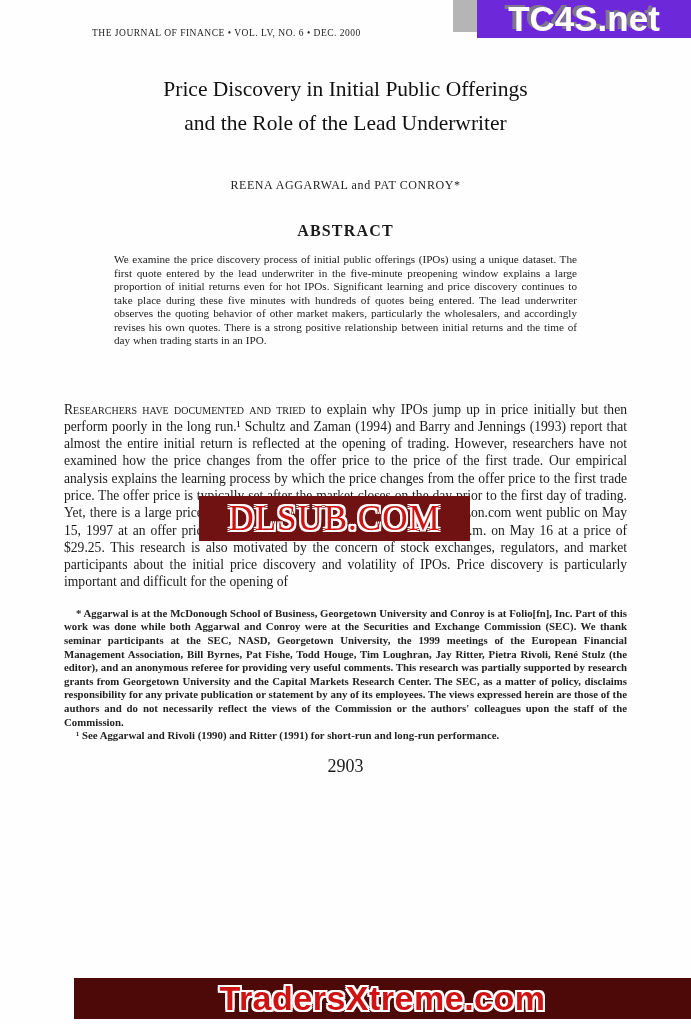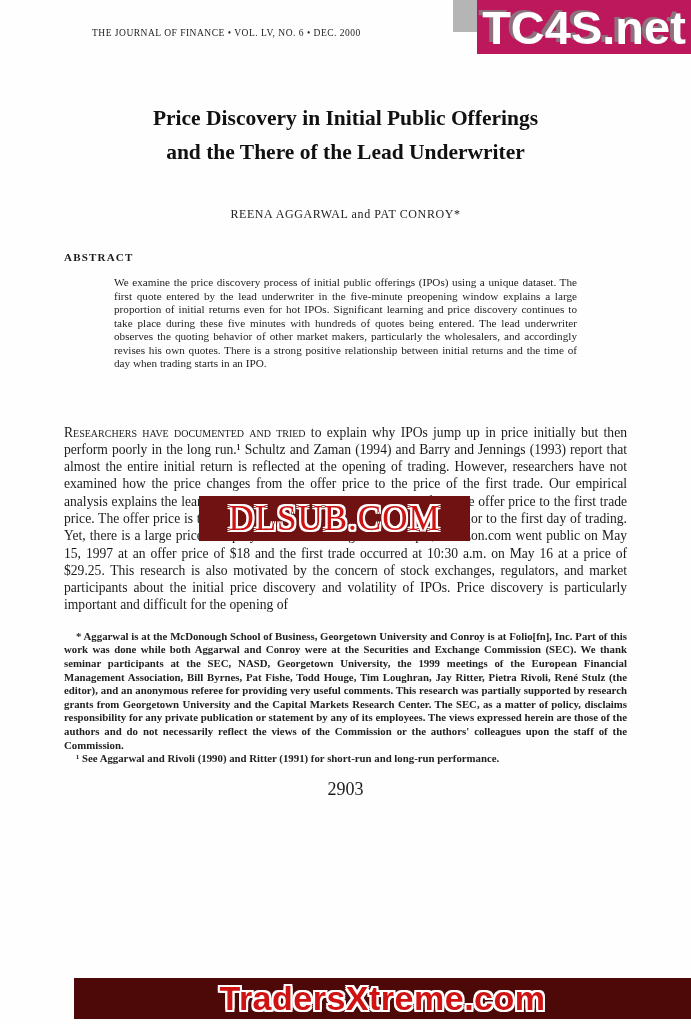--- a/index.html
+++ b/index.html
@@ -18,39 +18,40 @@
   .content { padding:28px 64px 0 64px; }
 
   .journal-line {
     font-size:9.5px;
     letter-spacing:0.5px;
     padding-left:28px;
     color:#222;
   }
 
   .title {
-    margin-top:63px;
+    margin-top:34px;
     text-align:center;
-    font-weight:bold;
+    font-weight:normal;
     font-size:21.5px;
     line-height:34px;
     color:#111;
   }
 
   .byline {
     margin-top:38px;
     text-align:center;
     font-size:12px;
     letter-spacing:0.6px;
     color:#222;
   }
 
   .abstract-heading {
     margin-top:29px;
-    font-size:11px;
+    text-align:center;
+    font-size:16px;
     font-weight:bold;
     letter-spacing:1.2px;
   }
 
   .abstract-text {
     margin:13px 50px 0 50px;
     font-size:11.2px;
     line-height:13.5px;
     text-align:justify;
     color:#222;
@@ -77,25 +78,25 @@
 
   .page-number {
     margin-top:13px;
     text-align:center;
     font-size:18px;
   }
 
   
   .wm-top {
     position:absolute; top:0; right:0;
-    width:214px; height:54px;
-    background:#be185d;
+    width:214px; height:38px;
+    background:#6d28d9;
     display:flex; align-items:center; justify-content:center;
     font-family:"Liberation Sans", sans-serif;
-    font-weight:bold; font-size:47px;
+    font-weight:bold; font-size:35px;
     color:#ffffff;
     text-shadow:-4px -2px 0 rgba(130,130,130,0.85);
   }
   .wm-top-smudge {
     position:absolute; top:0; right:212px;
     width:26px; height:32px;
     background:#a8a8a8;
     opacity:0.85;
   }
 
@@ -137,21 +138,21 @@
   <div class="wm-top">
     <span>TC4S.net</span>
   </div>
 
   <div class="content">
 
     <div class="journal-line">THE JOURNAL OF FINANCE • VOL. LV, NO. 6 • DEC. 2000</div>
 
     <div class="title">
       <div>Price Discovery in Initial Public Offerings</div>
-      <div>and the There of the Lead Underwriter</div>
+      <div>and the Role of the Lead Underwriter</div>
     </div>
 
     <div class="byline">REENA AGGARWAL and PAT CONROY*</div>
 
     <div class="abstract-heading">ABSTRACT</div>
 
     <p class="abstract-text">We examine the price discovery process of initial public offerings (IPOs) using a unique dataset. The first quote entered by the lead underwriter in the five-minute preopening window explains a large proportion of initial returns even for hot IPOs. Significant learning and price discovery continues to take place during these five minutes with hundreds of quotes being entered. The lead underwriter observes the quoting behavior of other market makers, particularly the wholesalers, and accordingly revises his own quotes. There is a strong positive relationship between initial returns and the time of day when trading starts in an IPO.</p>
 
     <p class="body-paragraph"><span class="smallcaps-lead">Researchers have documented and tried</span><span> to explain why IPOs jump up in price initially but then perform poorly in the long run.¹ Schultz and Zaman (1994) and Barry and Jennings (1993) report that almost the entire initial return is reflected at the opening of trading. However, researchers have not examined how the price changes from the offer price to the price of the first trade. Our empirical analysis explains the learning process by which the price changes from the offer price to the first trade price. The offer price is typically set after the market closes on the day prior to the first day of trading. Yet, there is a large price runup by the next morning. For example, Amazon.com went public on May 15, 1997 at an offer price of $18 and the first trade occurred at 10:30 a.m. on May 16 at a price of $29.25. This research is also motivated by the concern of stock exchanges, regulators, and market participants about the initial price discovery and volatility of IPOs. Price discovery is particularly important and difficult for the opening of</span></p>
 

